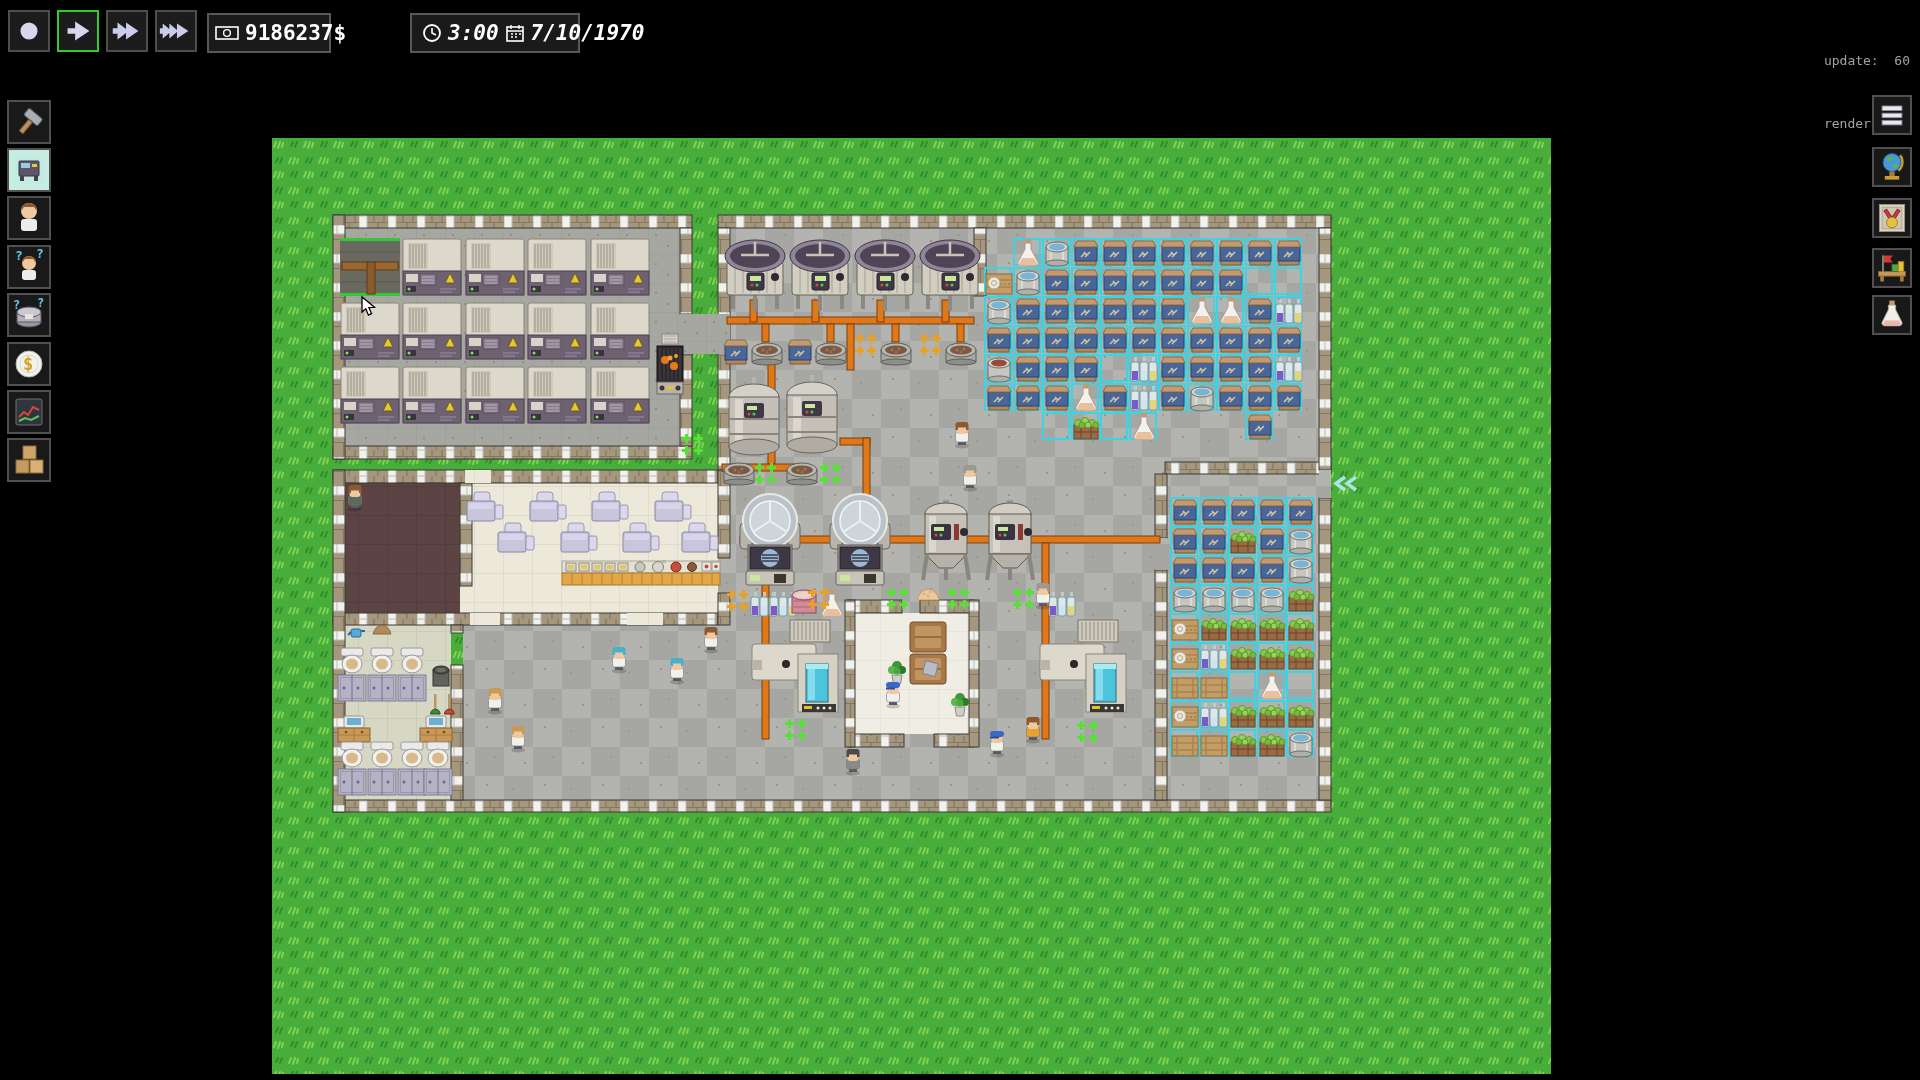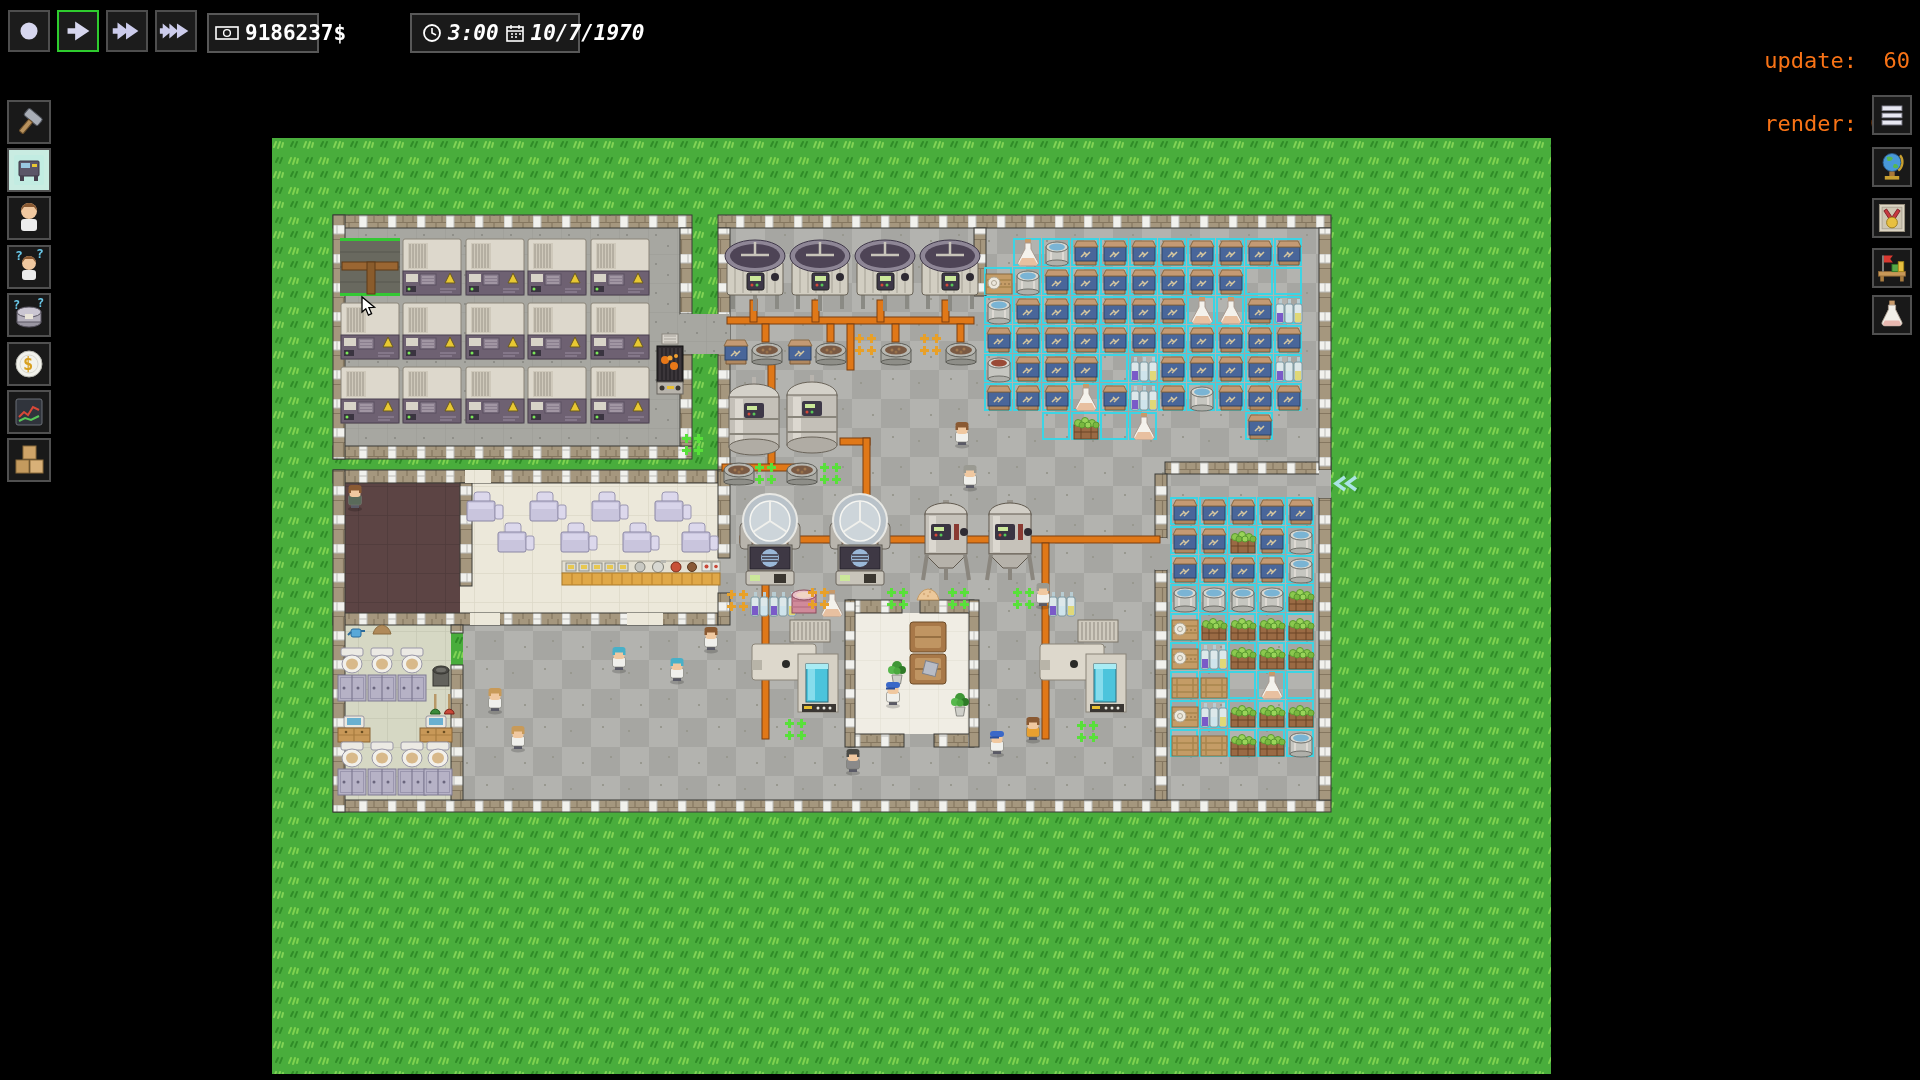--- a/index.html
+++ b/index.html
@@ -7,21 +7,21 @@
   .abs{position:absolute;}
   
   .tb-btn{position:absolute;top:10px;width:42px;height:42px;background:#1c1c1c;border:2px solid #4e4e4e;
     box-sizing:border-box;cursor:pointer;}
   .tb-btn.sel{border-color:#2ecc2e;}
   .hud-box{position:absolute;top:13px;height:40px;background:#1a1a1a;border:2px solid #585858;
     box-sizing:border-box;color:#fff;display:flex;align-items:center;gap:6px;padding:0 10px;
     font-size:21px;font-weight:bold;letter-spacing:0px;}
   .hud-box svg{flex:0 0 auto;}
   
-  #perf{position:absolute;top:8px;right:10px;color:#f97316;font-size:22px;line-height:21px;white-space:pre;}
+  #perf{position:absolute;top:8px;right:10px;color:#a3a3a3;font-size:13px;line-height:21px;white-space:pre;}
   
   .side-btn{position:absolute;width:44px;height:44px;background:#191919;border:2px solid #505050;
     box-sizing:border-box;cursor:pointer;}
   .side-btn.sel{background:#c9ece2;}
   .side-btn svg{width:100%;height:100%;}
   #viewport{position:absolute;left:272px;top:138px;width:1279px;height:936px;background:#49ad3c;}
 </style>
 </head>
 <body>
 
@@ -33,39 +33,39 @@
         <path d="M9 17 h8 v-7 l15 10 -15 10 v-7 h-8 z" fill="#d6d6ee"></path>
       </svg></div>
     <div class="tb-btn" style="left: 106px;"><svg viewBox="0 0 40 40" width="38" height="38">
         <path d="M5 17 h5 v-6 l9 7 v-7 l13 9 -13 9 v-7 l-9 7 v-6 h-5 z" fill="#ccccec"></path>
       </svg></div>
     <div class="tb-btn" style="left: 155px;"><svg viewBox="0 0 40 40" width="38" height="38">
         <path d="M3 17 h3 v-5 l7 6 v-6 l8 7 v-7 l12 8 -12 8 v-7 l-8 7 v-6 l-7 6 v-5 h-3 z" fill="#ccccec"></path>
       </svg></div>
   </div>
 
-<div class="hud-box" style="left:207px;width:112px;padding:0 6px;">
+<div class="hud-box" style="left:207px;width:124px;padding:0 6px;">
   <svg width="24" height="20" viewBox="0 0 24 20">
     <rect x="1" y="4" width="22" height="12" fill="none" stroke="#fff" stroke-width="1.6"></rect>
     <circle cx="12" cy="10" r="3.4" fill="none" stroke="#fff" stroke-width="1.4"></circle>
   </svg>
   <span>9186237$</span>
 </div>
 
 <div class="hud-box" style="left:410px;width:170px;font-style:italic;">
   <svg width="20" height="20" viewBox="0 0 20 20">
     <circle cx="10" cy="10" r="8" fill="none" stroke="#fff" stroke-width="1.8"></circle>
     <path d="M10 5 v5 l4 2" fill="none" stroke="#fff" stroke-width="1.6"></path>
   </svg>
   <span>3:00</span>
   <svg width="20" height="20" viewBox="0 0 20 20">
     <rect x="2" y="4" width="16" height="14" fill="none" stroke="#fff" stroke-width="1.6"></rect>
     <path d="M2 8 h16 M6 2 v4 M14 2 v4 M6 11 h2 M10 11 h2 M14 11 h2 M6 14 h2 M10 14 h2" stroke="#fff" stroke-width="1.4"></path>
   </svg>
-  <span>10/7/1970</span>
+  <span>7/10/1970</span>
 </div>
 
 <div id="perf">
   <div>update:  60</div>
   <div>render: 639</div>
 </div>
 
 <div id="sideL">
     <div class="side-btn" style="left: 7px; top: 100px;"><svg viewBox="0 0 40 40" style="font-family:inherit">
         <g transform="rotate(40 20 20)">

